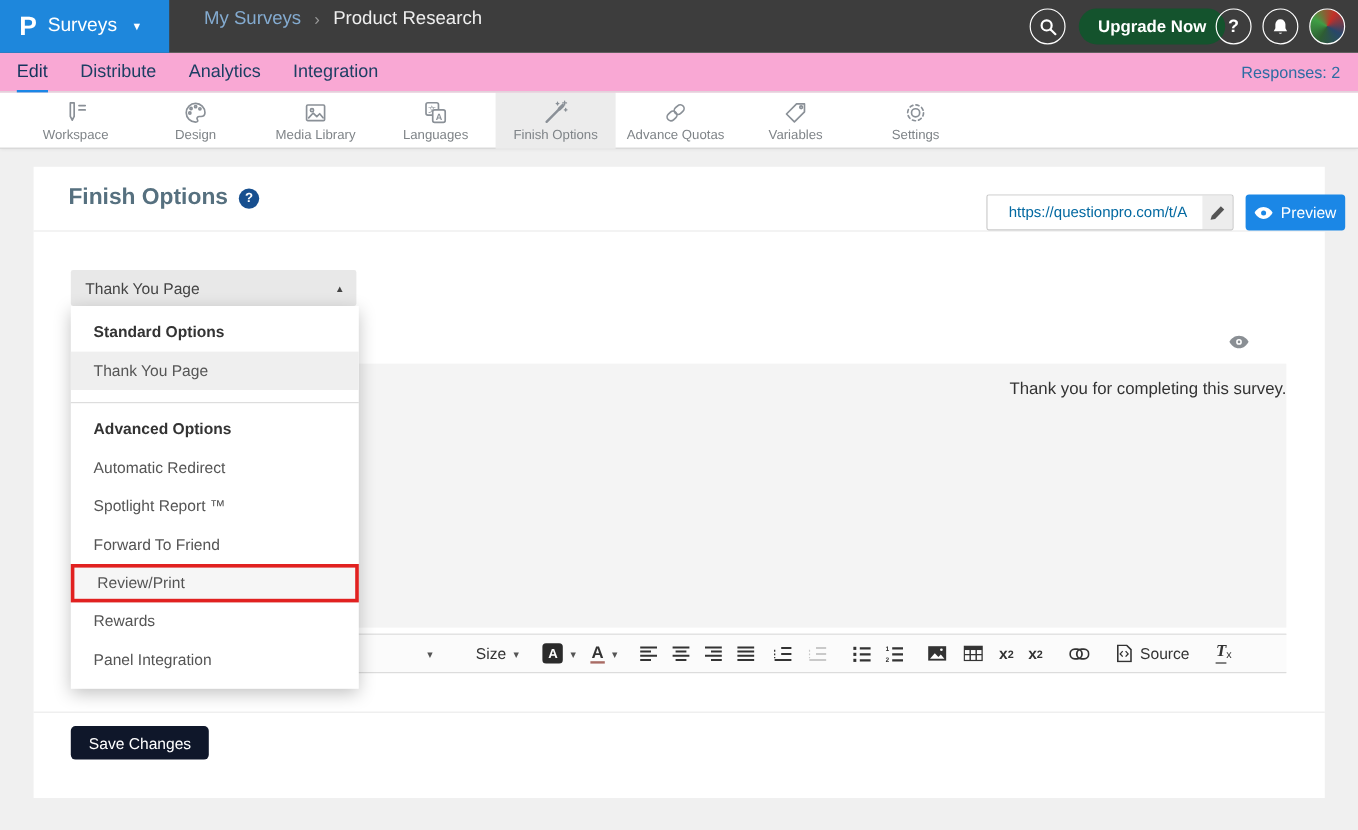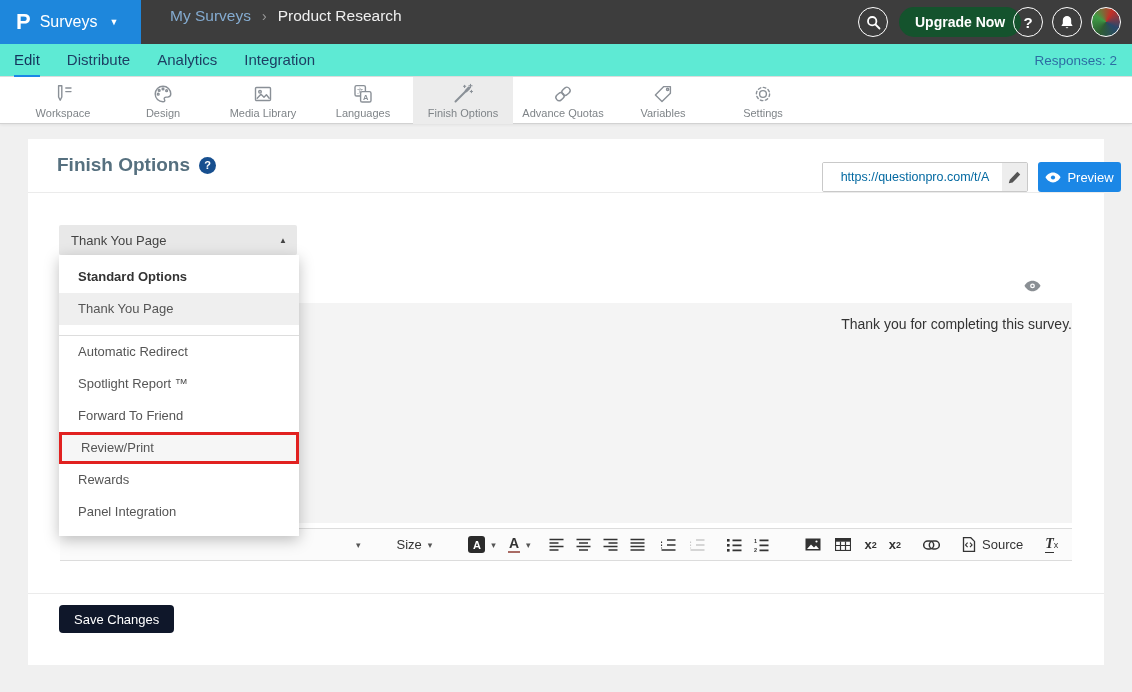--- a/index.html
+++ b/index.html
@@ -18,21 +18,21 @@
   .crumb-sep { color:#9b9b9b; font-size:14px; }
   .crumb-current { color:#efefef; font-size:15.5px; }
   .tb-circle { position:absolute; top:7px; width:30px; height:30px; border:1.6px solid #fff; border-radius:50%; display:flex; align-items:center; justify-content:center; cursor:pointer; }
   .tb-search { left:858px; }
   .tb-help { left:1013px; color:#fff; font-size:15px; font-weight:bold; }
   .tb-bell { left:1052px; }
   .tb-avatar { left:1091px; background:conic-gradient(from 210deg,#2e5d33,#3f9e45,#c32f27,#28476b,#2e5d33); overflow:hidden; }
   .upgrade-btn { position:absolute; left:899px; top:7px; height:30px; padding:0 16px; border-radius:15px; background:#14532d; color:#fff; font-size:14px; font-weight:bold; display:flex; align-items:center; border:none; cursor:pointer; font-family:inherit; }
 
   
-  .tabrow { position:absolute; left:0; top:44px; width:1132px; height:33px; background:#5eead4; border-bottom:1px solid #dcdcdc; z-index:29; }
+  .tabrow { position:absolute; left:0; top:44px; width:1132px; height:33px; background:#f9a8d4; border-bottom:1px solid #dcdcdc; z-index:29; }
   .tabs { position:absolute; left:14px; top:0; height:33px; display:flex; gap:27px; }
   .tab { font-size:15px; color:#1d3f63; line-height:31px; cursor:pointer; }
   .tab.active { color:#14345c; border-bottom:2px solid #1b87e6; }
   .responses { position:absolute; right:15px; top:0; line-height:33px; font-size:13.5px; color:#2d6ca3; }
 
   
   .icon-toolbar { position:absolute; left:0; top:77px; width:1132px; height:47px; background:#fff; border-bottom:1px solid #d2d2d2; box-shadow:0 1px 3px rgba(0,0,0,.07); z-index:28; }
   .tool-items { position:absolute; left:13px; top:0; display:flex; }
   .tool-item { width:100px; height:47px; display:flex; flex-direction:column; align-items:center; justify-content:center; gap:1px; cursor:pointer; }
   .tool-item.active { background:#ececec; }
@@ -60,21 +60,21 @@
   .cki { display:flex; align-items:center; cursor:pointer; color:#333; }
   .ck-caret { font-size:9px; color:#555; }
   .ck-label { font-size:13px; color:#333; }
   .combo-caret { font-size:9px; color:#555; margin-left:6px; }
   .bg-a { width:17px; height:17px; background:#2b2b2b; border-radius:3px; color:#fff; font-size:11px; font-weight:bold; display:flex; align-items:center; justify-content:center; }
   .color-a { font-size:14px; font-weight:bold; color:#333; border-bottom:2px solid #a96b64; line-height:15px; padding:0 1px; }
   .subsup { font-size:13px; font-weight:bold; color:#333; }
   .subsup sub,.subsup sup { font-size:9px; }
   .tx { font-size:14px; font-weight:bold; font-style:italic; color:#333; font-family:"Liberation Serif", serif; border-bottom:1.5px solid #333; }
   .tx-sub { font-size:9px; font-style:normal; vertical-align:sub; }
-  .mr36{margin-right:36px}.mr26{margin-right:22px}.mr22{margin-right:22px}.mr20{margin-right:36px}
+  .mr36{margin-right:36px}.mr26{margin-right:22px}.mr22{margin-right:22px}.mr20{margin-right:20px}
   .mr18{margin-right:18px}.mr16{margin-right:16px}.mr14{margin-right:14px}.mr12{margin-right:12px}
 
   .save-btn { position:absolute; left:31px; top:466px; height:28px; padding:0 15px; background:#0f172a; border:none; border-radius:4px; color:#fff; font-size:13px; font-family:inherit; cursor:pointer; }
 
   
   .select-header { position:absolute; left:59px; top:225px; width:238px; height:30px; background:#e8e8e8; border-radius:2px; display:flex; align-items:center; padding:0 10px 0 12px; cursor:pointer; z-index:20; }
   .select-value { flex:1; font-size:13px; color:#444; }
   .select-caret { font-size:8px; color:#444; }
   .select-panel { position:absolute; left:59px; top:255px; width:240px; background:#fff; box-shadow:0 4px 14px rgba(0,0,0,.25); padding-bottom:8px; z-index:21; }
   .group-header { padding:14px 0 9px 19px; font-size:13px; font-weight:bold; color:#333; }
@@ -344,20 +344,21 @@
 
   <div class="select-header">
     <span class="select-value">Thank You Page</span>
     <span class="select-caret">▲</span>
   </div>
 
   <div class="select-panel">
     <div class="group-header">Standard Options</div>
     <div class="option selected">Thank You Page</div>
     <div class="panel-divider"></div>
+    <div class="group-header">Advanced Options</div>
     <div class="option">Automatic Redirect</div>
     <div class="option">Spotlight Report ™</div>
     <div class="option">Forward To Friend</div>
     <div class="option highlighted">Review/Print</div>
     <div class="option">Rewards</div>
     <div class="option">Panel Integration</div>
   </div>
 
 </div>
 

